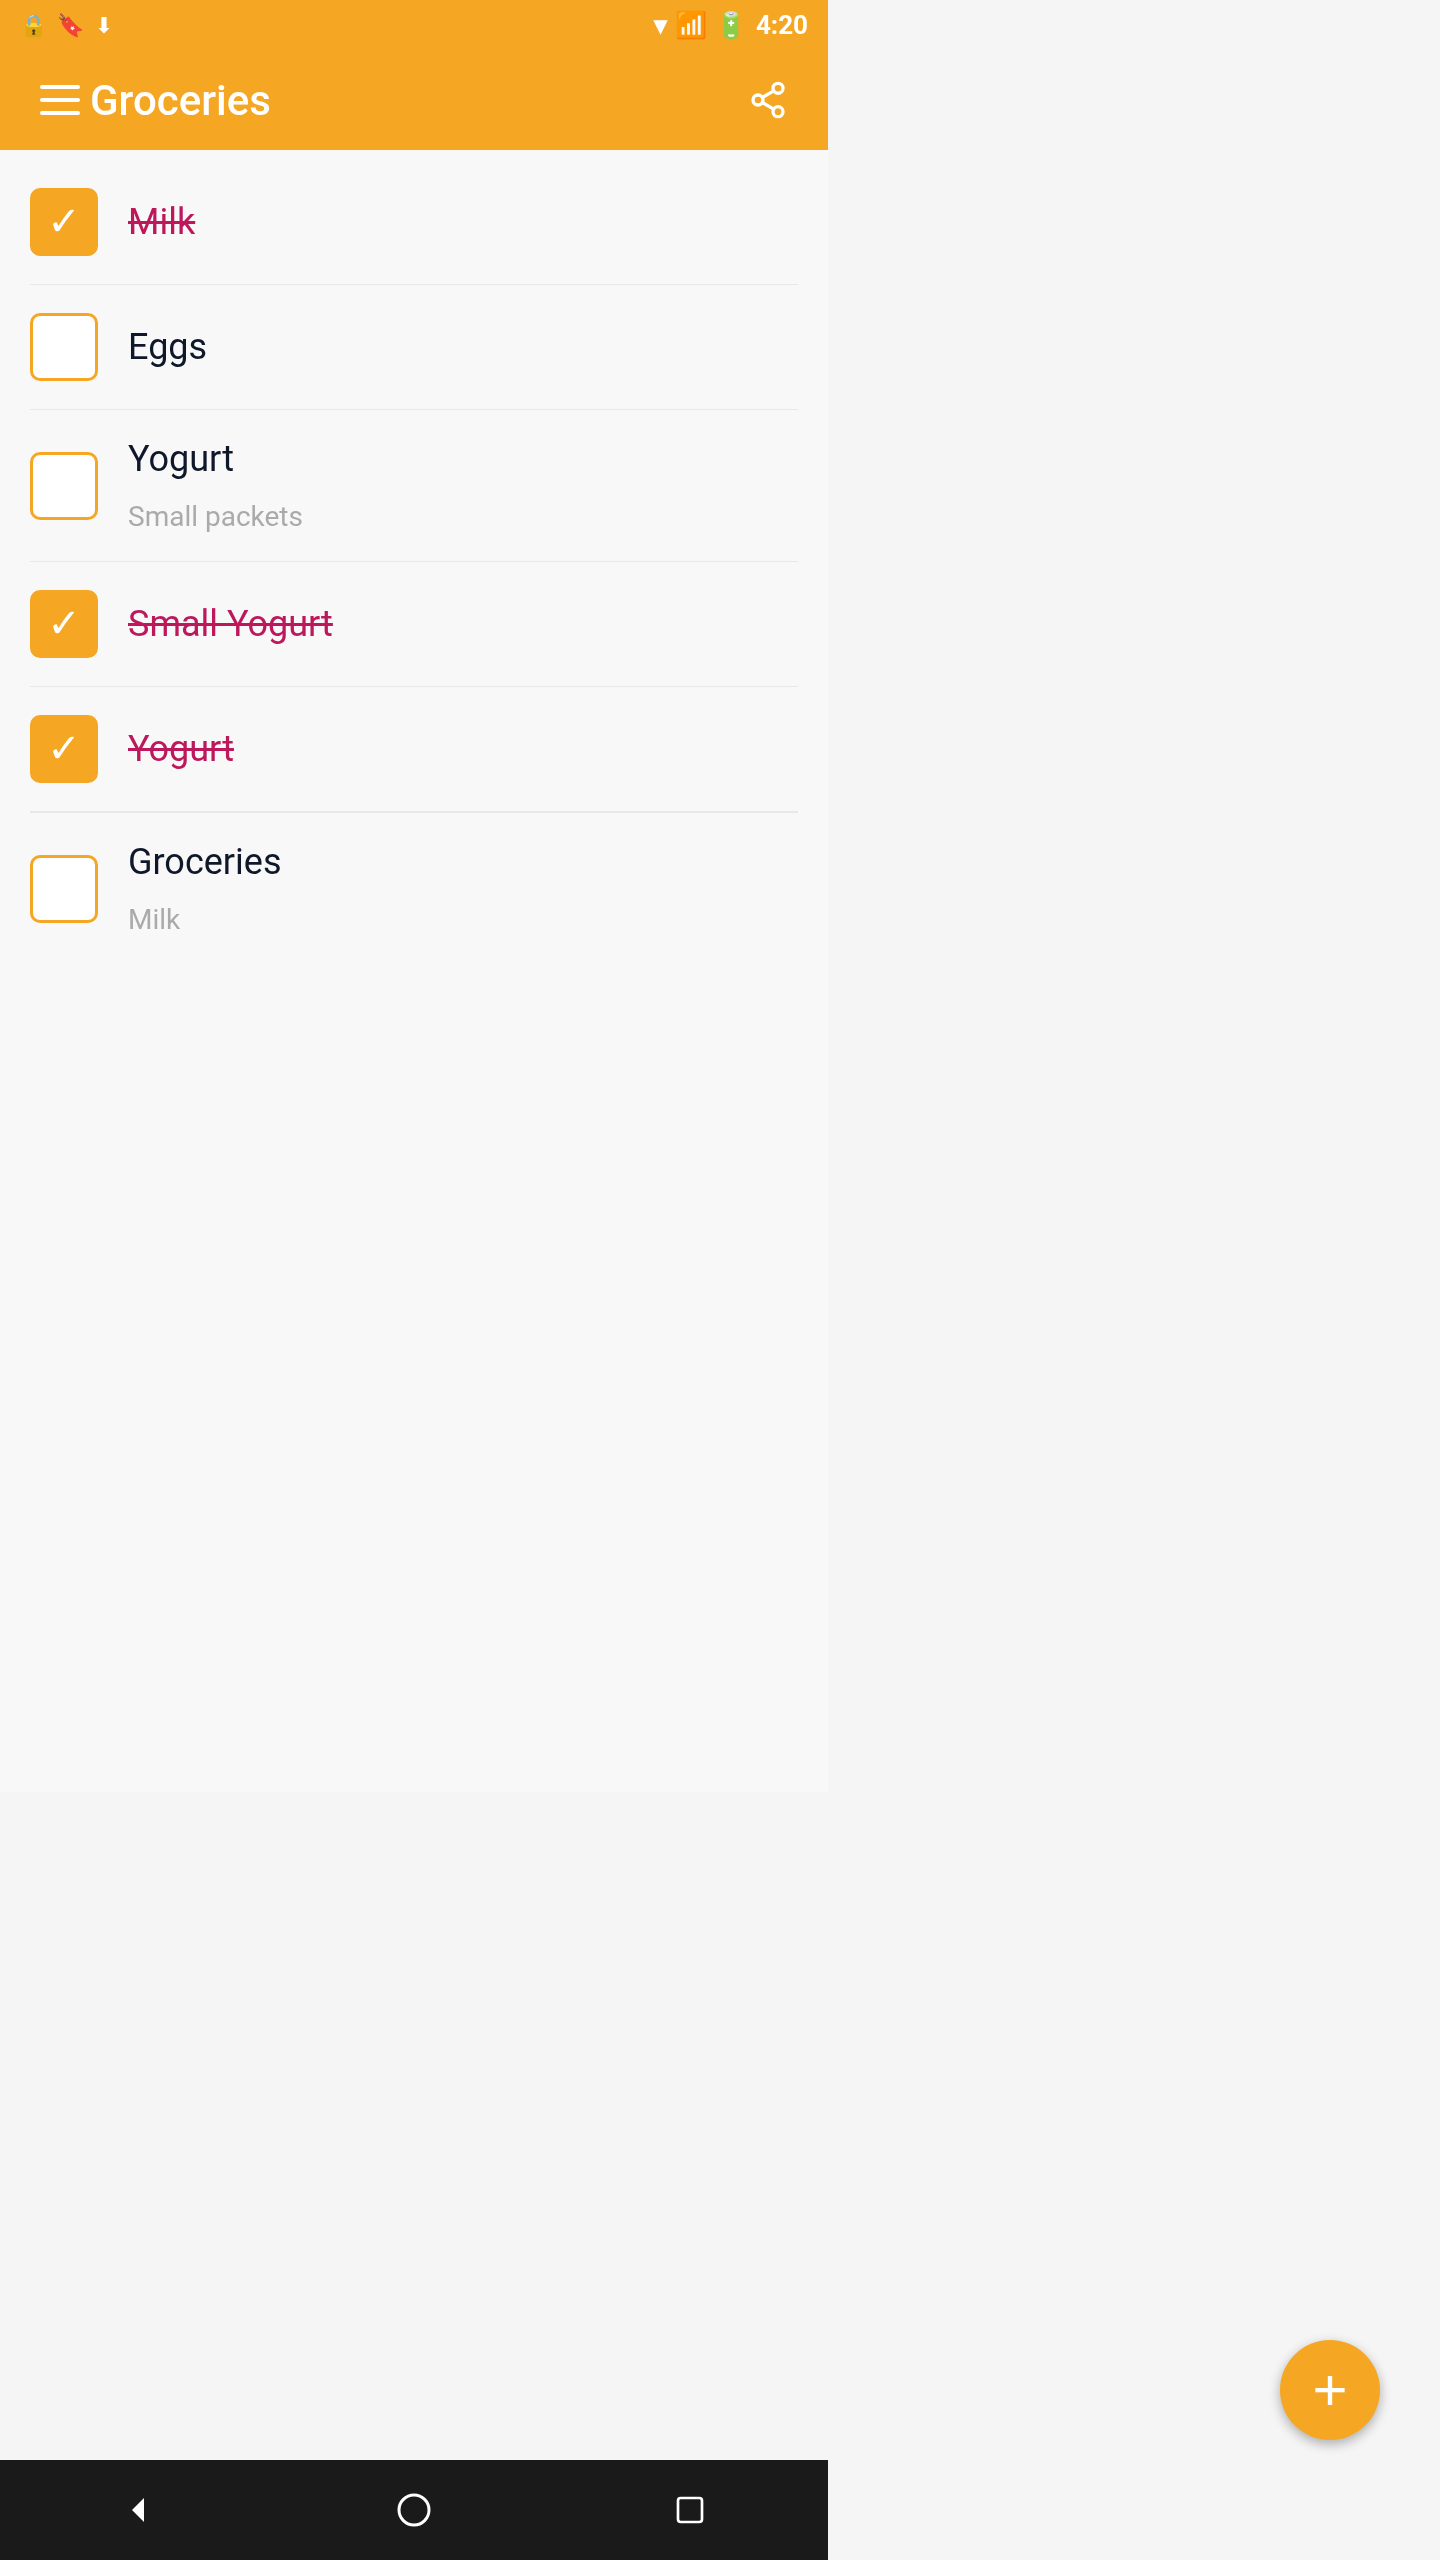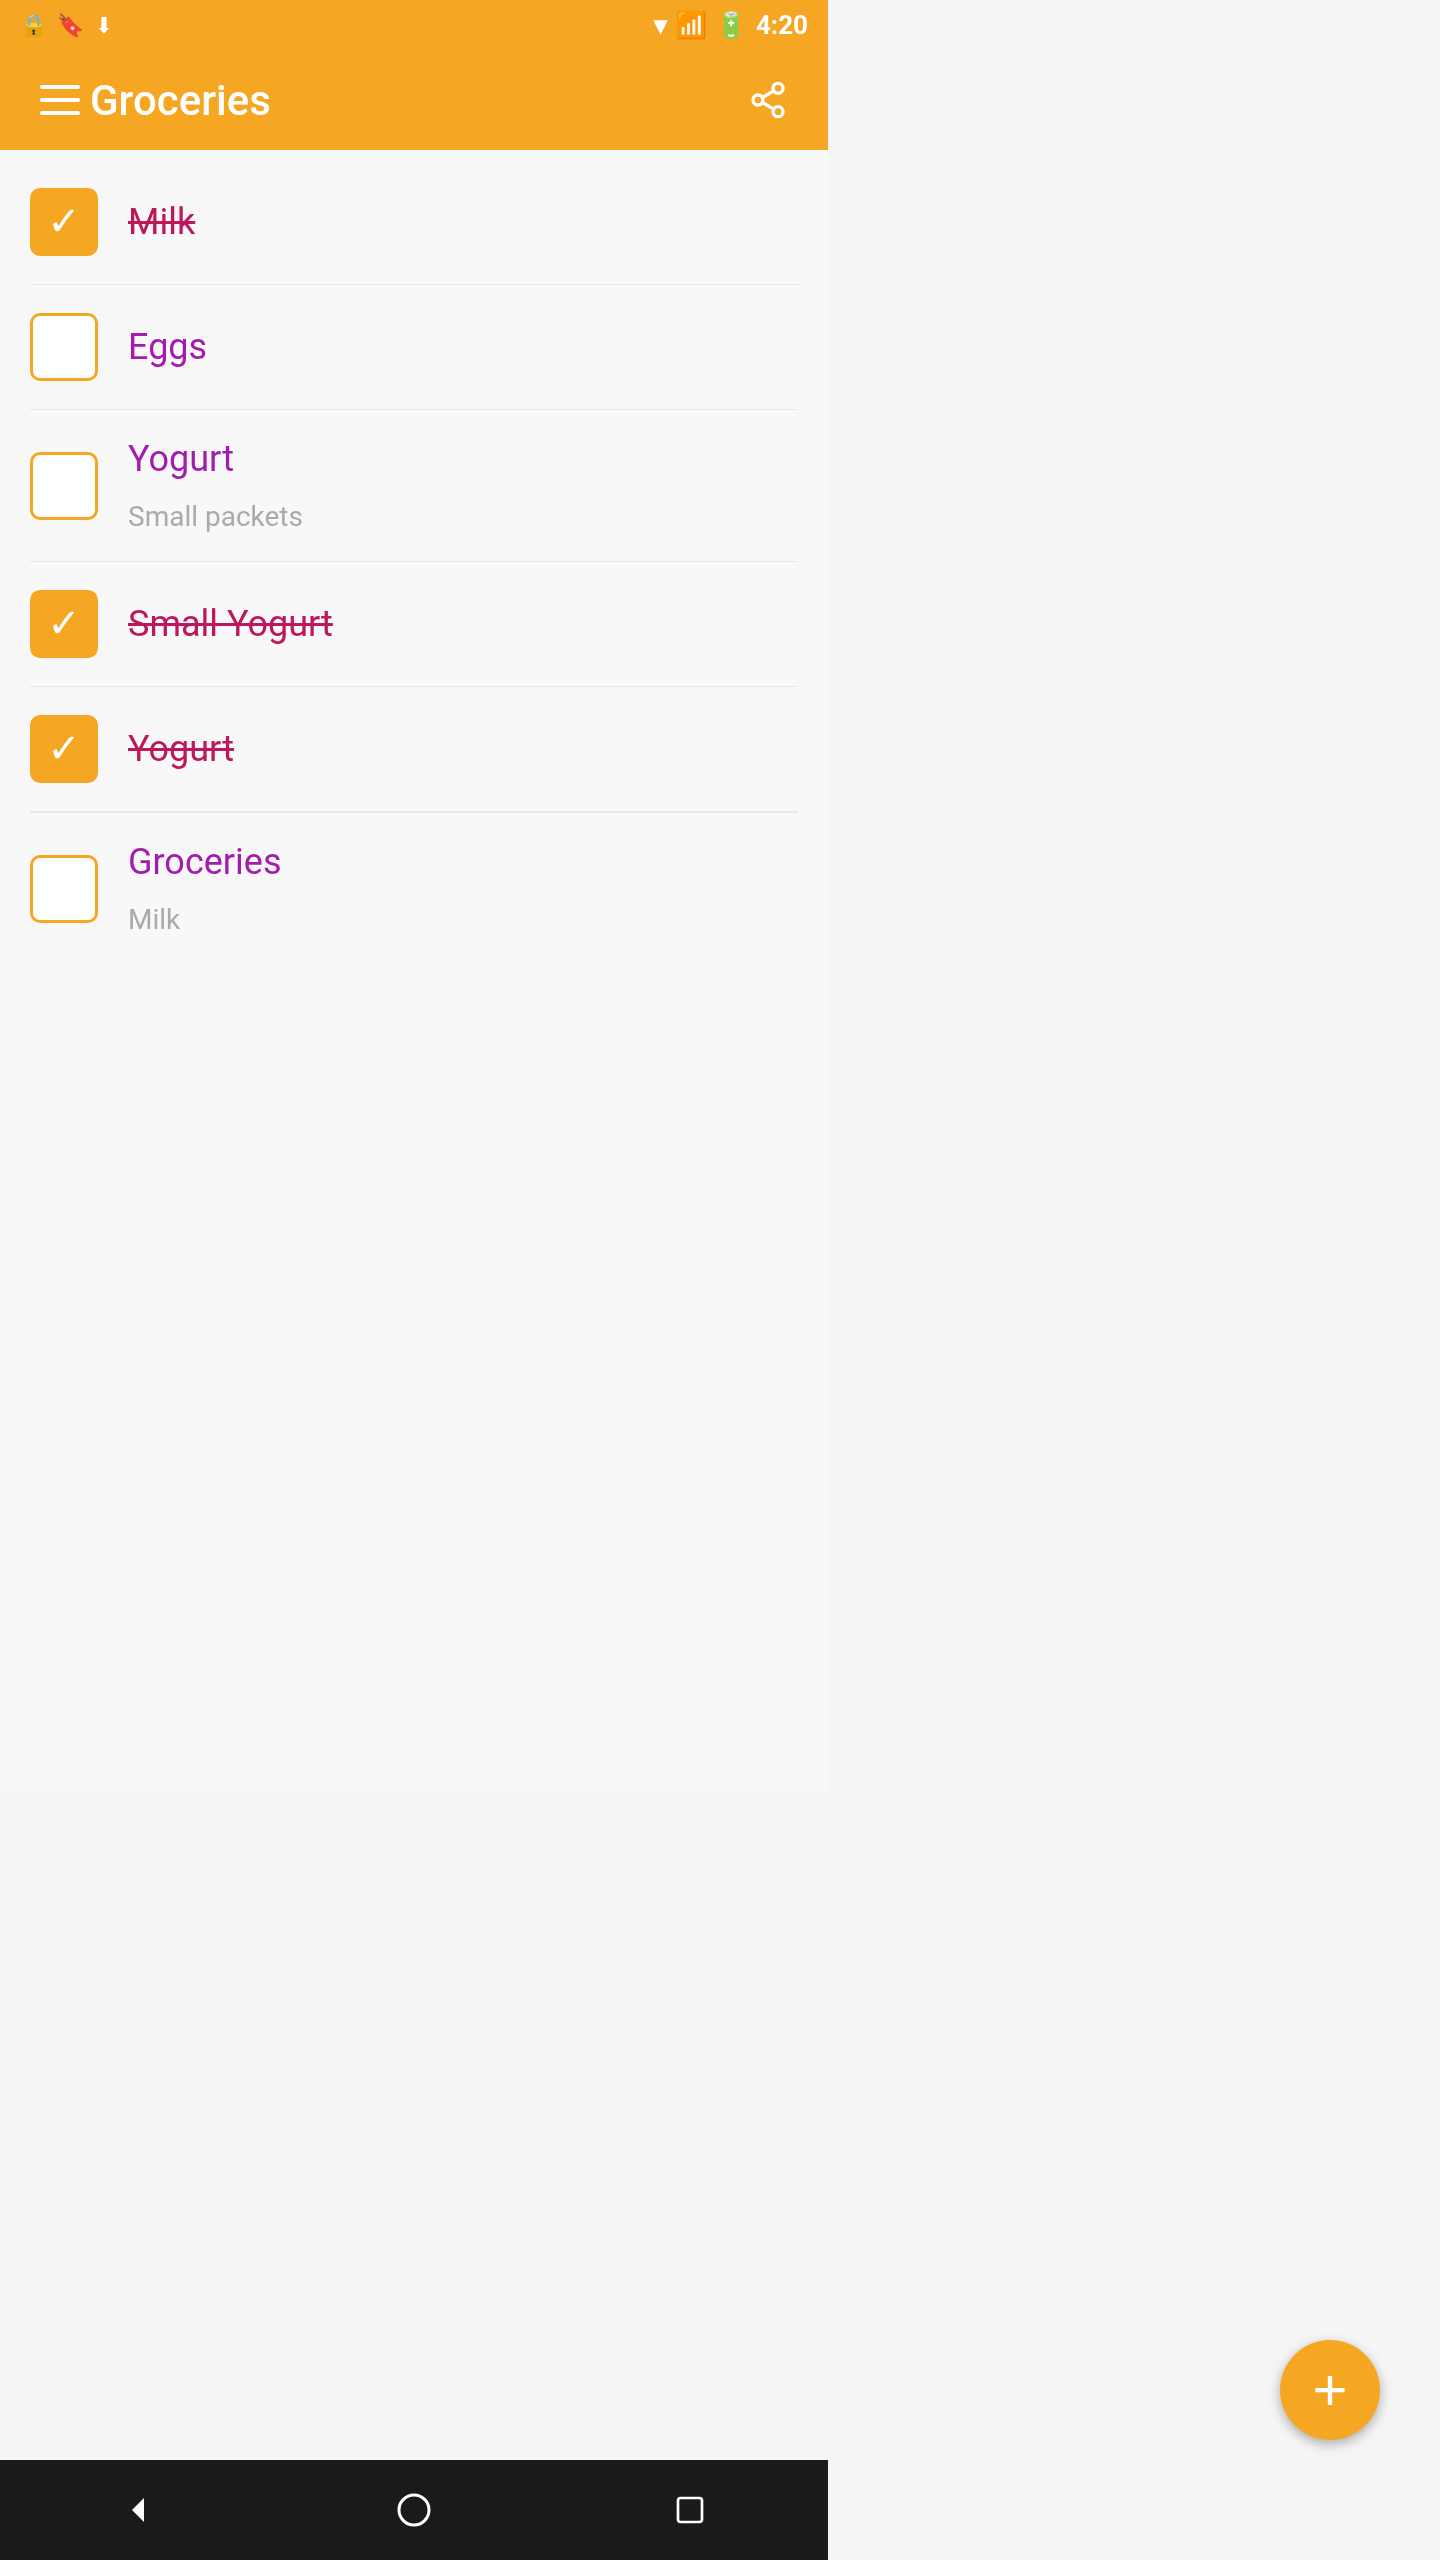--- a/index.html
+++ b/index.html
@@ -118,21 +118,21 @@
       line-height: 1;
     }
 
     .item-text-container {
       display: flex;
       flex-direction: column;
     }
 
     .item-name {
       font-size: 36px;
-      color: #a21caf;
+      color: #0f172a;
     }
 
     .item-name.strikethrough {
       text-decoration: line-through;
       color: #be185d;
     }
 
     .item-subtitle {
       font-size: 28px;
       color: #aaa;

